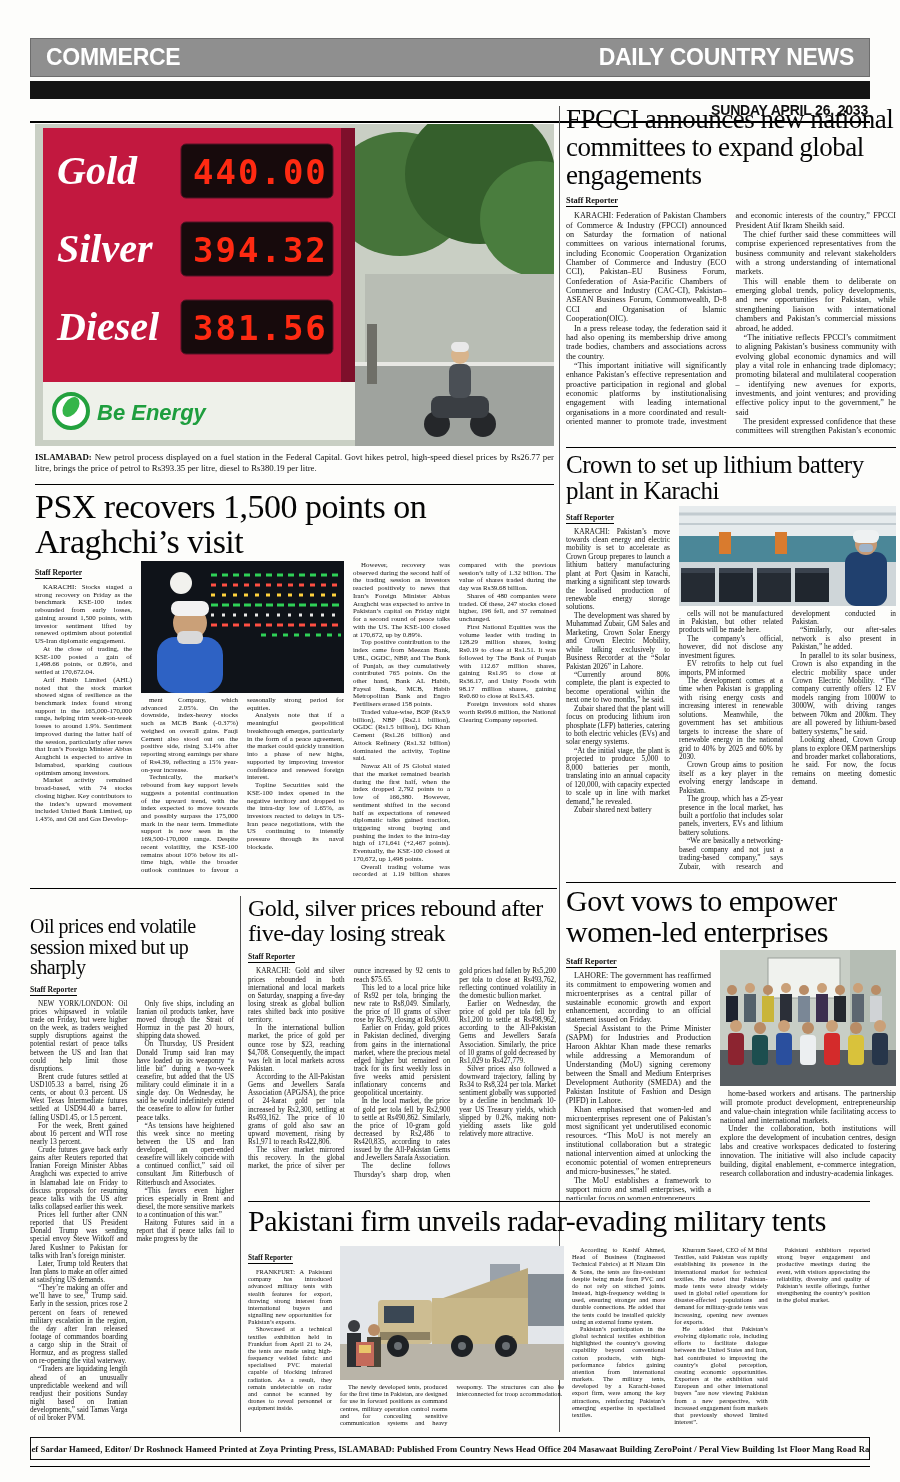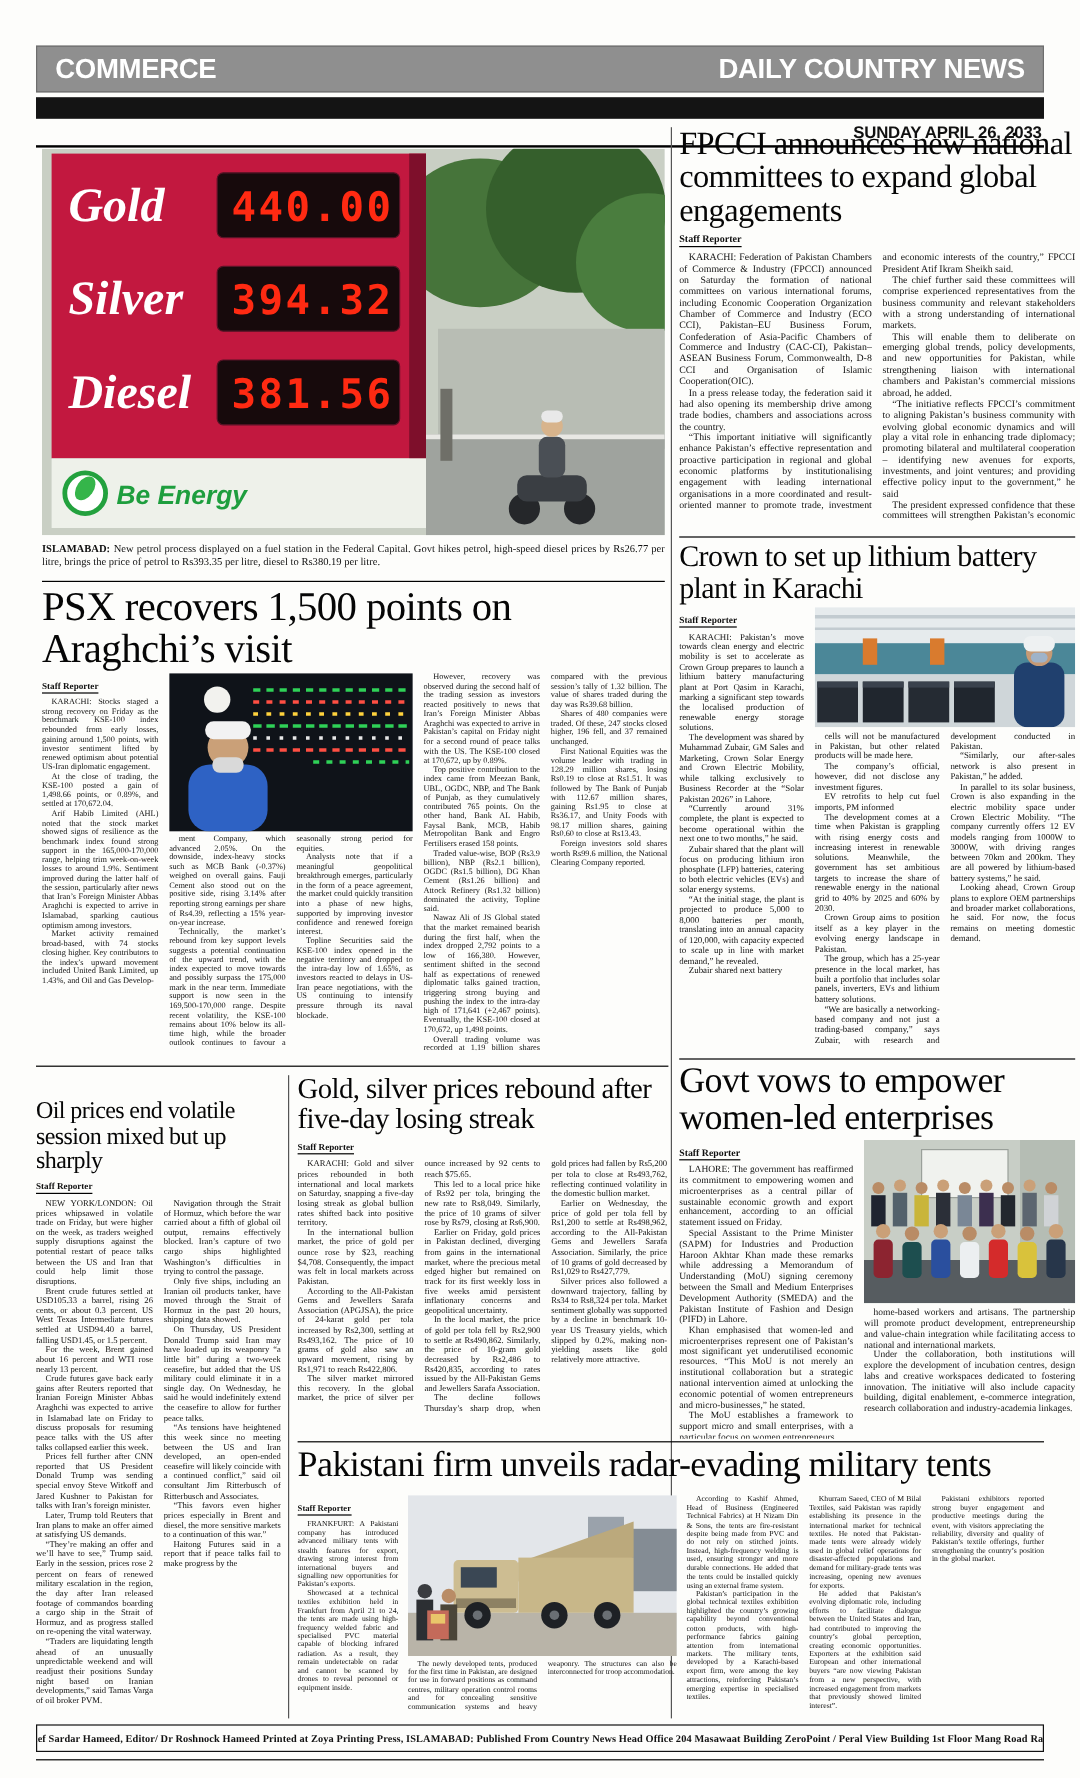--- a/index.html
+++ b/index.html
@@ -190,21 +190,21 @@
   <div class="rule" style="left:566px;top:447px;width:330px"></div>
 
   <section class="art-crown abs" style="left:566px;top:452px;width:330px">
     <h1 class="headline" style="font-size:25px">Crown to set up lithium battery plant in Karachi</h1>
     <div class="flexrow" style="gap:9px;margin-top:2px">
       <div style="width:104px">
         <span class="byline">Staff Reporter</span>
         <div class="body-text" style="height:352px">
             <p>KARACHI: Pakistan’s move towards clean energy and electric mobility is set to accelerate as Crown Group prepares to launch a lithium battery manufacturing plant at Port Qasim in Karachi, marking a significant step towards the localised production of renewable energy storage solutions.</p>
             <p>The development was shared by Muhammad Zubair, GM Sales and Marketing, Crown Solar Energy and Crown Electric Mobility, while talking exclusively to Business Recorder at the “Solar Pakistan 2026” in Lahore.</p>
-            <p>“Currently around 31% complete, the plant is expected to become operational within the next one to two months,” he said.</p>
+            <p>“Currently around 80% complete, the plant is expected to become operational within the next one to two months,” he said.</p>
             <p>Zubair shared that the plant will focus on producing lithium iron phosphate (LFP) batteries, catering to both electric vehicles (EVs) and solar energy systems.</p>
             <p>“At the initial stage, the plant is projected to produce 5,000 to 8,000 batteries per month, translating into an annual capacity of 120,000, with capacity expected to scale up in line with market demand,” he revealed.</p>
             <p>Zubair shared next battery</p>
           </div>
       </div>
       <div style="width:217px">
         <figure>
           <svg width="217" height="100" viewBox="0 0 217 100">
             <rect width="217" height="100" fill="#e6ebed"></rect>
             <line x1="0" y1="8" x2="217" y2="8" stroke="#c2cbd0" stroke-width="3"></line>
@@ -253,21 +253,20 @@
     <span class="byline">Staff Reporter</span>
     <div class="body-text cols-2" style="height:430px">
         <p>NEW YORK/LONDON: Oil prices whipsawed in volatile trade on Friday, but were higher on the week, as traders weighed supply disruptions against the potential restart of peace talks between the US and Iran that could help limit those disruptions.</p>
         <p>Brent crude futures settled at USD105.33 a barrel, rising 26 cents, or about 0.3 percent. US West Texas Intermediate futures settled at USD94.40 a barrel, falling USD1.45, or 1.5 percent.</p>
         <p>For the week, Brent gained about 16 percent and WTI rose nearly 13 percent.</p>
         <p>Crude futures gave back early gains after Reuters reported that Iranian Foreign Minister Abbas Araghchi was expected to arrive in Islamabad late on Friday to discuss proposals for resuming peace talks with the US after talks collapsed earlier this week.</p>
         <p>Prices fell further after CNN reported that US President Donald Trump was sending special envoy Steve Witkoff and Jared Kushner to Pakistan for talks with Iran’s foreign minister.</p>
         <p>Later, Trump told Reuters that Iran plans to make an offer aimed at satisfying US demands.</p>
         <p>“They’re making an offer and we’ll have to see,” Trump said. Early in the session, prices rose 2 percent on fears of renewed military escalation in the region, the day after Iran released footage of commandos boarding a cargo ship in the Strait of Hormuz, and as progress stalled on re-opening the vital waterway.</p>
         <p>“Traders are liquidating length ahead of an unusually unpredictable weekend and will readjust their positions Sunday night based on Iranian developments,” said Tamas Varga of oil broker PVM.</p>
-        <p>Navigation through the Strait of Hormuz, which before the war carried about a fifth of global oil output, remains effectively blocked. Iran’s capture of two cargo ships highlighted Washington’s difficulties in trying to control the passage.</p>
         <p>Only five ships, including an Iranian oil products tanker, have moved through the Strait of Hormuz in the past 20 hours, shipping data showed.</p>
         <p>On Thursday, US President Donald Trump said Iran may have loaded up its weaponry “a little bit” during a two-week ceasefire, but added that the US military could eliminate it in a single day. On Wednesday, he said he would indefinitely extend the ceasefire to allow for further peace talks.</p>
         <p>“As tensions have heightened this week since no meeting between the US and Iran developed, an open-ended ceasefire will likely coincide with a continued conflict,” said oil consultant Jim Ritterbusch of Ritterbusch and Associates.</p>
         <p>“This favors even higher prices especially in Brent and diesel, the more sensitive markets to a continuation of this war.”</p>
         <p>Haitong Futures said in a report that if peace talks fail to make progress by the</p>
       </div>
   </section>
   <div class="vrule" style="left:240px;top:896px;height:536px"></div>
 
   <section class="art-gold abs" style="left:248px;top:896px;width:308px">

